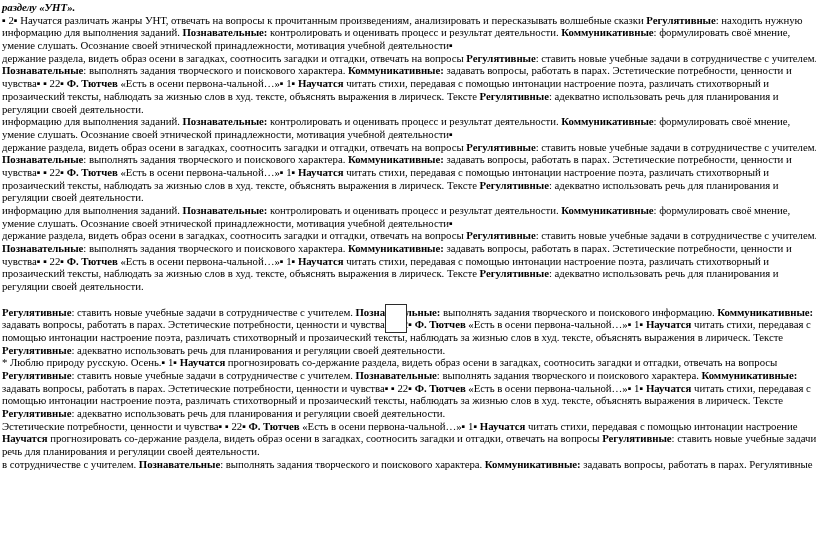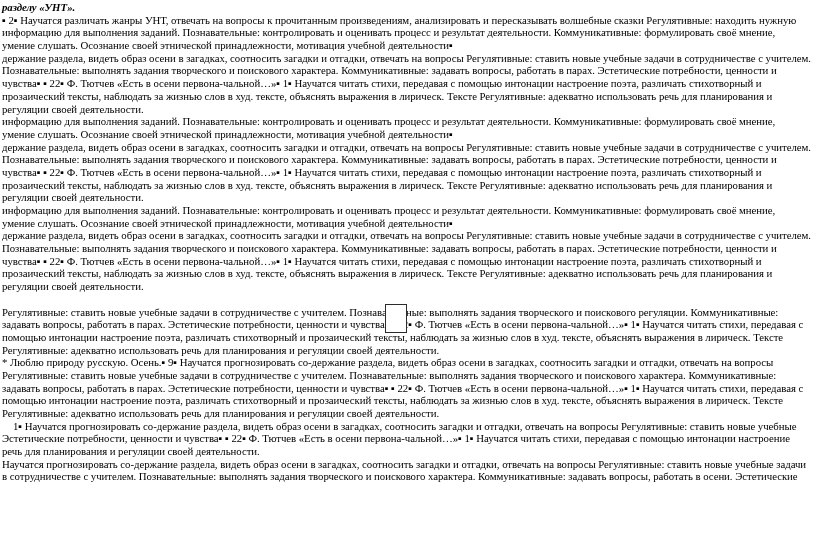--- a/index.html
+++ b/index.html
@@ -12,21 +12,21 @@
     color: #000000;
     font-family: "Liberation Serif", "DejaVu Serif", serif;
     font-size: 10.8px;
     line-height: 12.7px;
     letter-spacing: -0.05px;
     padding: 1px 0 0 2px;
     box-sizing: border-box;
   }
   .line { white-space: nowrap; height: 12.7px; }
   .line.ind { padding-left: 11px; }
-  .b  { font-weight: 400; }
+  .b  { font-weight: 700; }
   .bi { font-weight: 700; font-style: italic; }
   .frame-box {
     position: absolute;
     border: 1px solid #2b2b2b;
     background: #ffffff;
     box-sizing: border-box;
   }
 </style>
 </head>
 <body>
@@ -50,27 +50,26 @@
     <div class="line"><span>прозаический тексты, наблюдать за жизнью слов в худ. тексте, объяснять выражения в лирическ. Тексте </span><span class="b">Регулятивные</span><span>: адекватно использовать речь для планирования и</span></div>
     <div class="line"><span>регуляции своей деятельности.</span></div>
     <div class="line"><span>информацию для выполнения заданий. </span><span class="b">Познавательные:</span><span> контролировать и оценивать процесс и результат деятельности. </span><span class="b">Коммуникативные</span><span>: формулировать своё мнение,</span></div>
     <div class="line"><span>умение слушать. Осознание своей этнической принадлежности, мотивация учебной деятельности▪</span></div>
     <div class="line"><span>держание раздела, видеть образ осени в загадках, соотносить загадки и отгадки, отвечать на вопросы </span><span class="b">Регулятивные</span><span>: ставить новые учебные задачи в сотрудничестве с учителем.</span></div>
     <div class="line"><span class="b">Познавательные</span><span>: выполнять задания творческого и поискового характера. </span><span class="b">Коммуникативные:</span><span> задавать вопросы, работать в парах. Эстетические потребности, ценности и</span></div>
     <div class="line"><span>чувства▪ ▪ 22▪ </span><span class="b">Ф. Тютчев</span><span> «Есть в осени первона-чальной…»▪ 1▪ </span><span class="b">Научатся</span><span> читать стихи, передавая с помощью интонации настроение поэта, различать стихотворный и</span></div>
     <div class="line"><span>прозаический тексты, наблюдать за жизнью слов в худ. тексте, объяснять выражения в лирическ. Тексте </span><span class="b">Регулятивные</span><span>: адекватно использовать речь для планирования и</span></div>
     <div class="line"><span>регуляции своей деятельности.</span></div>
     <div class="line">&nbsp;</div>
-    <div class="line"><span class="b">Регулятивные</span><span>: ставить новые учебные задачи в сотрудничестве с учителем. </span><span class="b">Познавательные:</span><span> выполнять задания творческого и поискового регуляции. </span><span class="b">Коммуникативные:</span></div>
+    <div class="line"><span class="b">Регулятивные</span><span>: ставить новые учебные задачи в сотрудничестве с учителем. </span><span class="b">Познавательные:</span><span> выполнять задания творческого и поискового информацию. </span><span class="b">Коммуникативные:</span></div>
     <div class="line"><span>задавать вопросы, работать в парах. Эстетические потребности, ценности и чувства▪ ▪ 22▪ </span><span class="b">Ф. Тютчев</span><span> «Есть в осени первона-чальной…»▪ 1▪ </span><span class="b">Научатся</span><span> читать стихи, передавая с</span></div>
     <div class="line"><span>помощью интонации настроение поэта, различать стихотворный и прозаический тексты, наблюдать за жизнью слов в худ. тексте, объяснять выражения в лирическ. Тексте</span></div>
     <div class="line"><span class="b">Регулятивные</span><span>: адекватно использовать речь для планирования и регуляции своей деятельности.</span></div>
-    <div class="line"><span>* Люблю природу русскую. Осень.▪ 9▪ </span><span class="b">Научатся</span><span> прогнозировать со-держание раздела, видеть образ осени в загадках, соотносить загадки и отгадки, отвечать на вопросы</span></div>
+    <div class="line"><span>* Люблю природу русскую. Осень.▪ 1▪ </span><span class="b">Научатся</span><span> прогнозировать со-держание раздела, видеть образ осени в загадках, соотносить загадки и отгадки, отвечать на вопросы</span></div>
     <div class="line"><span class="b">Регулятивные</span><span>: ставить новые учебные задачи в сотрудничестве с учителем. </span><span class="b">Познавательные</span><span>: выполнять задания творческого и поискового характера. </span><span class="b">Коммуникативные:</span></div>
     <div class="line"><span>задавать вопросы, работать в парах. Эстетические потребности, ценности и чувства▪ ▪ 22▪ </span><span class="b">Ф. Тютчев</span><span> «Есть в осени первона-чальной…»▪ 1▪ </span><span class="b">Научатся</span><span> читать стихи, передавая с</span></div>
     <div class="line"><span>помощью интонации настроение поэта, различать стихотворный и прозаический тексты, наблюдать за жизнью слов в худ. тексте, объяснять выражения в лирическ. Тексте</span></div>
     <div class="line"><span class="b">Регулятивные</span><span>: адекватно использовать речь для планирования и регуляции своей деятельности.</span></div>
-    <div class="line ind"><span>1▪ </span><span class="b">Научатся</span><span> прогнозировать со-держание раздела, видеть образ осени в загадках, соотносить загадки и отгадки, отвечать на вопросы </span><span class="b">Регулятивные</span><span>: ставить новые учебные</span></div>
     <div class="line"><span>Эстетические потребности, ценности и чувства▪ ▪ 22▪ </span><span class="b">Ф. Тютчев</span><span> «Есть в осени первона-чальной…»▪ 1▪ </span><span class="b">Научатся</span><span> читать стихи, передавая с помощью интонации настроение</span></div>
+    <div class="line"><span class="b">Научатся</span><span> прогнозировать со-держание раздела, видеть образ осени в загадках, соотносить загадки и отгадки, отвечать на вопросы </span><span class="b">Регулятивные</span><span>: ставить новые учебные задачи</span></div>
     <div class="line"><span>речь для планирования и регуляции своей деятельности.</span></div>
-    <div class="line"><span class="b">Научатся</span><span> прогнозировать со-держание раздела, видеть образ осени в загадках, соотносить загадки и отгадки, отвечать на вопросы </span><span class="b">Регулятивные</span><span>: ставить новые учебные задачи</span></div>
-    <div class="line"><span>в сотрудничестве с учителем. </span><span class="b">Познавательные</span><span>: выполнять задания творческого и поискового характера. </span><span class="b">Коммуникативные:</span><span> задавать вопросы, работать в осени. Эстетические</span></div>
+    <div class="line"><span>в сотрудничестве с учителем. </span><span class="b">Познавательные</span><span>: выполнять задания творческого и поискового характера. </span><span class="b">Коммуникативные:</span><span> задавать вопросы, работать в парах. Регулятивные</span></div>
   </div>
 
 </body></html>

